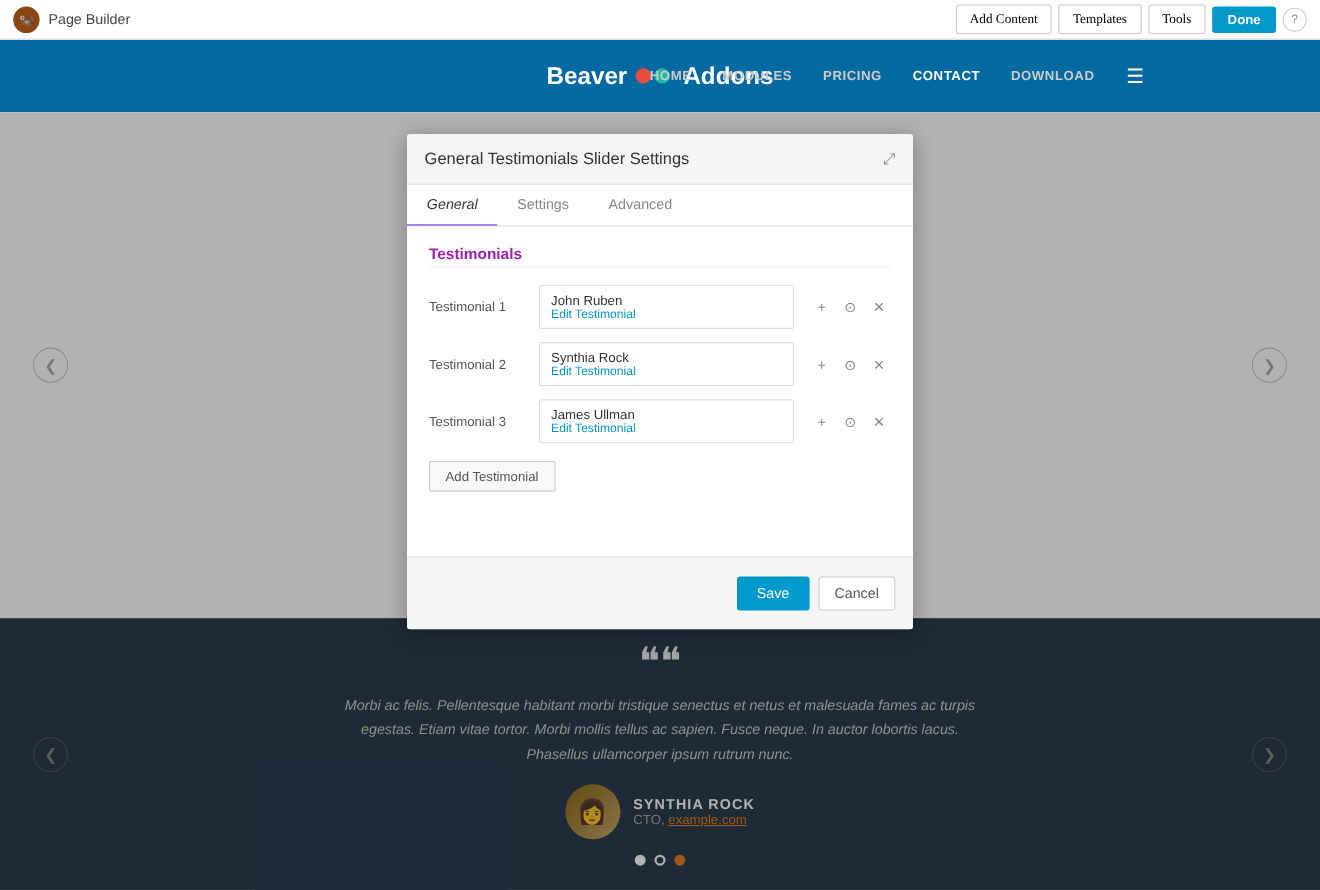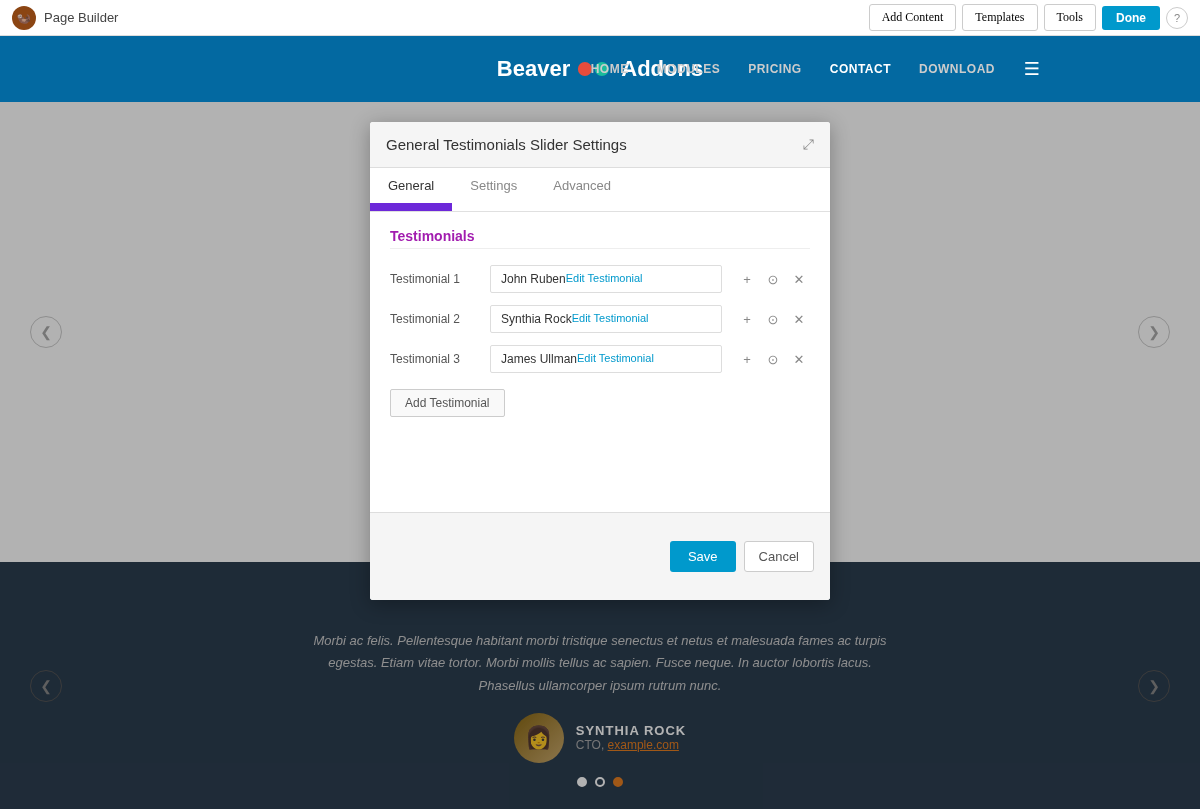--- a/index.html
+++ b/index.html
@@ -196,42 +196,43 @@
     }
     .modal-tab {
       padding: 10px 18px;
       font-size: 13px;
       color: #888;
       cursor: pointer;
       border-bottom: 2px solid transparent;
     }
     .modal-tab.active {
       color: #333;
-      border-bottom: 8px solid #6d28d9;
+      border-bottom: 1px solid #6d28d9;
+      font-style: italic;
     }
 
     
     .modal-body { padding: 16px 20px; min-height: 300px; }
     .section-heading { font-size: 14px; font-weight: 700; color: #a21caf; margin-bottom: 16px; padding-bottom: 4px; border-bottom: 1px solid #eee; }
 
     .testimonial-row {
       display: flex;
       align-items: center;
       margin-bottom: 12px;
       gap: 10px;
     }
     .testimonial-label { font-size: 12px; color: #555; width: 90px; flex-shrink: 0; }
     .testimonial-field {
       border: 1px solid #ddd;
       border-radius: 2px;
       padding: 6px 10px;
       flex: 1;
       font-size: 12px;
     }
-    .testimonial-field-inner { display: flex; flex-direction: row; }
+    .testimonial-field-inner { display: flex; flex-direction: column; }
     .testimonial-name { font-size: 12px; color: #333; }
     .testimonial-edit-link { font-size: 11px; color: #0099cc; cursor: pointer; text-decoration: none; }
     .testimonial-actions { display: flex; align-items: center; gap: 4px; margin-left: 4px; }
     .action-btn {
       width: 22px; height: 22px;
       border: none; background: none;
       cursor: pointer; color: #888;
       font-size: 13px; display: flex; align-items: center; justify-content: center;
       padding: 0;
     }
@@ -243,21 +244,21 @@
       font-size: 12px;
       color: #555;
       cursor: pointer;
       margin-top: 4px;
     }
 
     
     .modal-footer {
       background: #f5f5f5;
       border-top: 1px solid #ddd;
-      padding: 28px 16px;
+      padding: 17px 16px;
       display: flex;
       justify-content: flex-end;
       gap: 8px;
     }
     .btn-save {
       background: #0099cc;
       color: #fff;
       border: none;
       border-radius: 3px;
       padding: 7px 18px;

